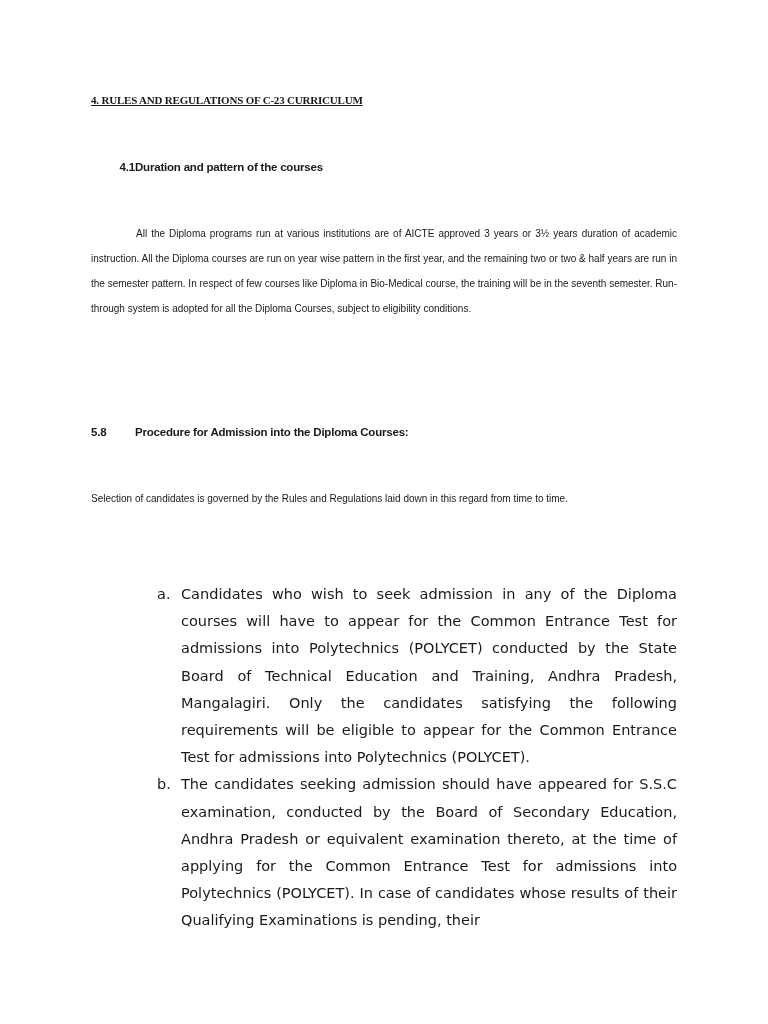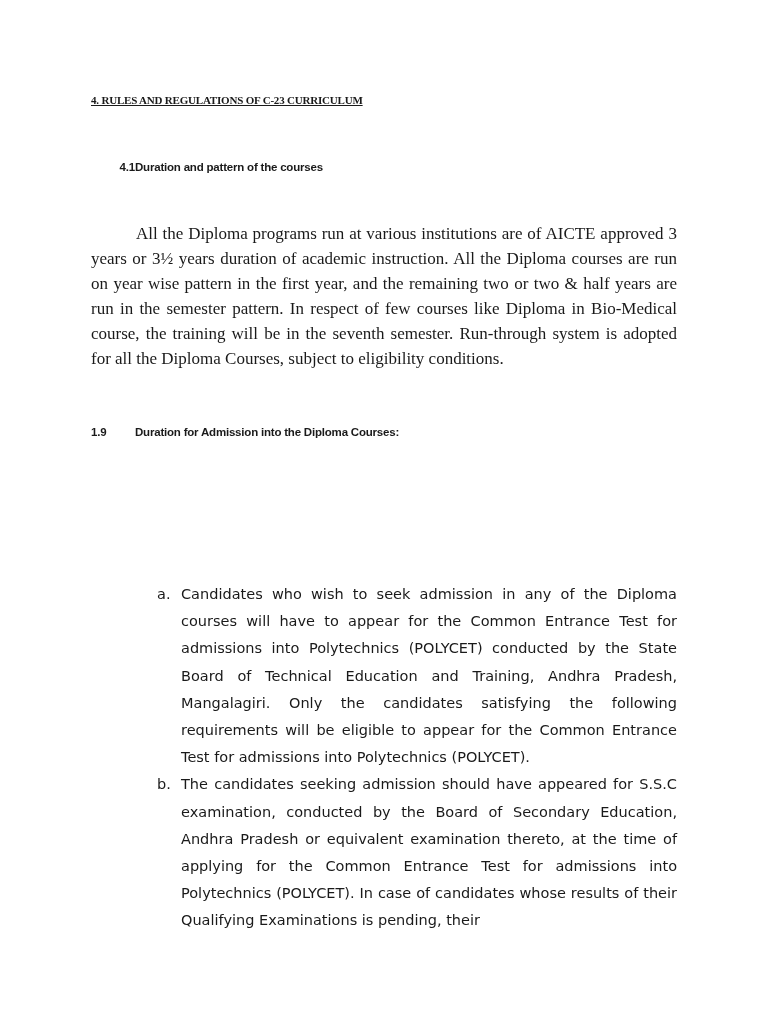--- a/index.html
+++ b/index.html
@@ -11,21 +11,21 @@
     text-decoration: underline; letter-spacing: -0.2px; color: #1a1a1a;
   }
   .sec-head {
     position: absolute; left: 91px;
     font-family: "Liberation Sans", sans-serif; font-weight: bold; font-size: 11.5px;
     letter-spacing: -0.2px; color: #1a1a1a; white-space: nowrap;
   }
   .sec-head .num { display: inline-block; width: 44px; }
   .para {
     position: absolute; left: 91px; width: 586px;
-    font-family: Liberation Serif, serif; font-size: 17px; line-height: 25px;
+    font-family: Liberation Sans, sans-serif; font-size: 10px; line-height: 25px;
     text-align: justify; color: #1a1a1a;
   }
   .para.indent-first { text-indent: 45px; }
   .para.hanging { padding-left: 45px; text-indent: -45px; width: 541px; }
   .list {
     position: absolute; left: 157px; width: 520px; margin: 0; padding: 0; list-style: none;
     font-family: "DejaVu Sans", sans-serif; font-size: 14.5px; line-height: 27.2px; color: #1a1a1a;
   }
   .list li { position: relative; padding-left: 24px; text-align: justify; }
   .list .marker { position: absolute; left: 0; top: 0; }
@@ -37,23 +37,24 @@
 
   <div class="title">4. RULES AND REGULATIONS OF C-23 CURRICULUM</div>
 
   <div class="sec-head" style="top:161px;text-align:right;">
     <span class="num">4.1</span><span>Duration and pattern of the courses</span>
   </div>
 
   <p class="para indent-first" style="top:221px; margin:0;">All the Diploma programs run at various institutions are of AICTE approved 3 years or 3½ years duration of academic instruction. All the Diploma courses are run on year wise pattern in the first year, and the remaining two or two &amp; half years are run in the semester pattern. In respect of few courses like Diploma in Bio-Medical course, the training will be in the seventh semester. Run-through system is adopted for all the Diploma Courses, subject to eligibility conditions.</p>
 
   <div class="sec-head" style="top:426px;">
-    <span class="num">1.9</span><span>Duration for Admission into the Diploma Courses:</span>
+    <span class="num">5.8</span><span>Procedure for Admission into the Diploma Courses:</span>
   </div>
 
+  <p class="para hanging" style="top:486px; margin:0;">Selection of candidates is governed by the Rules and Regulations laid down in this regard from time to time.</p>
 
   <ul class="list" style="top:581px;">
     <li>
       <span class="marker">a.</span>
       <span>Candidates who wish to seek admission in any of the Diploma courses will have to appear for the Common Entrance Test for admissions into Polytechnics (POLYCET) conducted by the State Board of Technical Education and Training, Andhra Pradesh, Mangalagiri. Only the candidates satisfying the following requirements will be eligible to appear for the Common Entrance Test for admissions into Polytechnics (POLYCET).</span>
     </li>
     <li>
       <span class="marker">b.</span>
       <span>The candidates seeking admission should have appeared for S.S.C examination, conducted by the Board of Secondary Education, Andhra Pradesh or equivalent examination thereto, at the time of applying for the Common Entrance Test for admissions into Polytechnics (POLYCET). In case of candidates whose results of their Qualifying Examinations is pending, their</span>
     </li>

